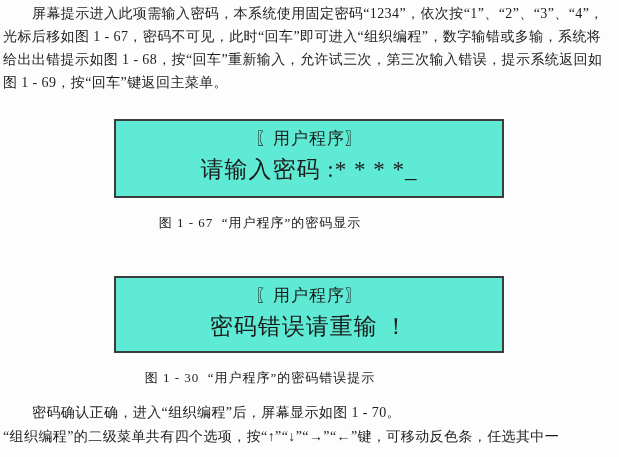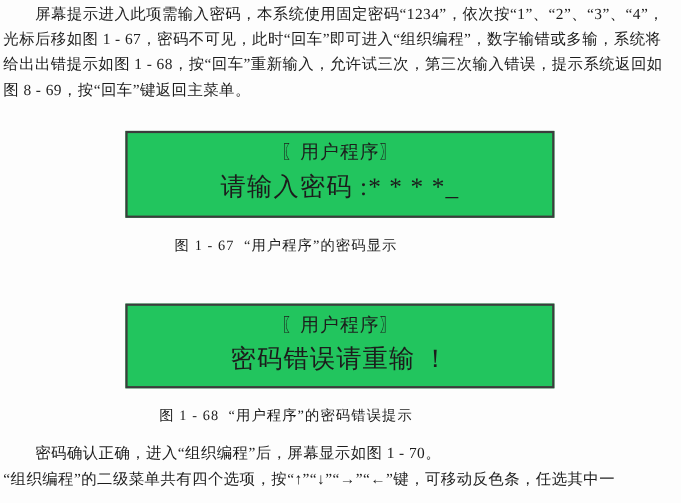--- a/index.html
+++ b/index.html
@@ -26,21 +26,21 @@
   }
   .para .line.indent { padding-left: 29px; }
   #para1 { top: 2px; }
   #para2 { top: 401px; }
   #para2 .line { line-height: 24px; }
   .screen-box {
     position: absolute;
     left: 114px;
     width: 390px;
     border: 2px solid #3c3c3c;
-    background: #22c55e;
+    background: #5eead4;
     text-align: center;
   }
   #box67 { top: 119px; height: 79px; }
   #box68 { top: 276px; height: 77px; }
   .screen-title {
     white-space: pre;
     font-size: 17px;
     line-height: 22px;
     margin-top: 7px;
     letter-spacing: 1px;
@@ -64,33 +64,33 @@
   #caption67 { top: 214px; }
   #caption68 { top: 369px; }
 </style>
 </head>
 <body>
 
 <div id="para1" class="para">
   <div class="line indent">屏幕提示进入此项需输入密码，本系统使用固定密码“1234”，依次按“1”、“2”、“3”、“4”，</div>
   <div class="line">光标后移如图 1 - 67，密码不可见，此时“回车”即可进入“组织编程”，数字输错或多输，系统将</div>
   <div class="line">给出出错提示如图 1 - 68，按“回车”重新输入，允许试三次，第三次输入错误，提示系统返回如</div>
-  <div class="line">图 8 - 69，按“回车”键返回主菜单。</div>
+  <div class="line">图 1 - 69，按“回车”键返回主菜单。</div>
 </div>
 
 <div id="box67" class="screen-box">
   <div class="screen-title">〖用户程序〗</div>
   <div class="screen-body">请输入密码 :* * * *_</div>
 </div>
 
 <div id="caption67" class="caption">图 1 - 67  “用户程序”的密码显示</div>
 
 <div id="box68" class="screen-box">
   <div class="screen-title">〖用户程序〗</div>
   <div class="screen-body">密码错误请重输 ！</div>
 </div>
 
-<div id="caption68" class="caption">图 1 - 68  “用户程序”的密码错误提示</div>
+<div id="caption68" class="caption">图 1 - 30  “用户程序”的密码错误提示</div>
 
 <div id="para2" class="para">
   <div class="line indent">密码确认正确，进入“组织编程”后，屏幕显示如图 1 - 70。</div>
   <div class="line">“组织编程”的二级菜单共有四个选项，按“↑”“↓”“→”“←”键，可移动反色条，任选其中一</div>
 </div>
 
 </body></html>

